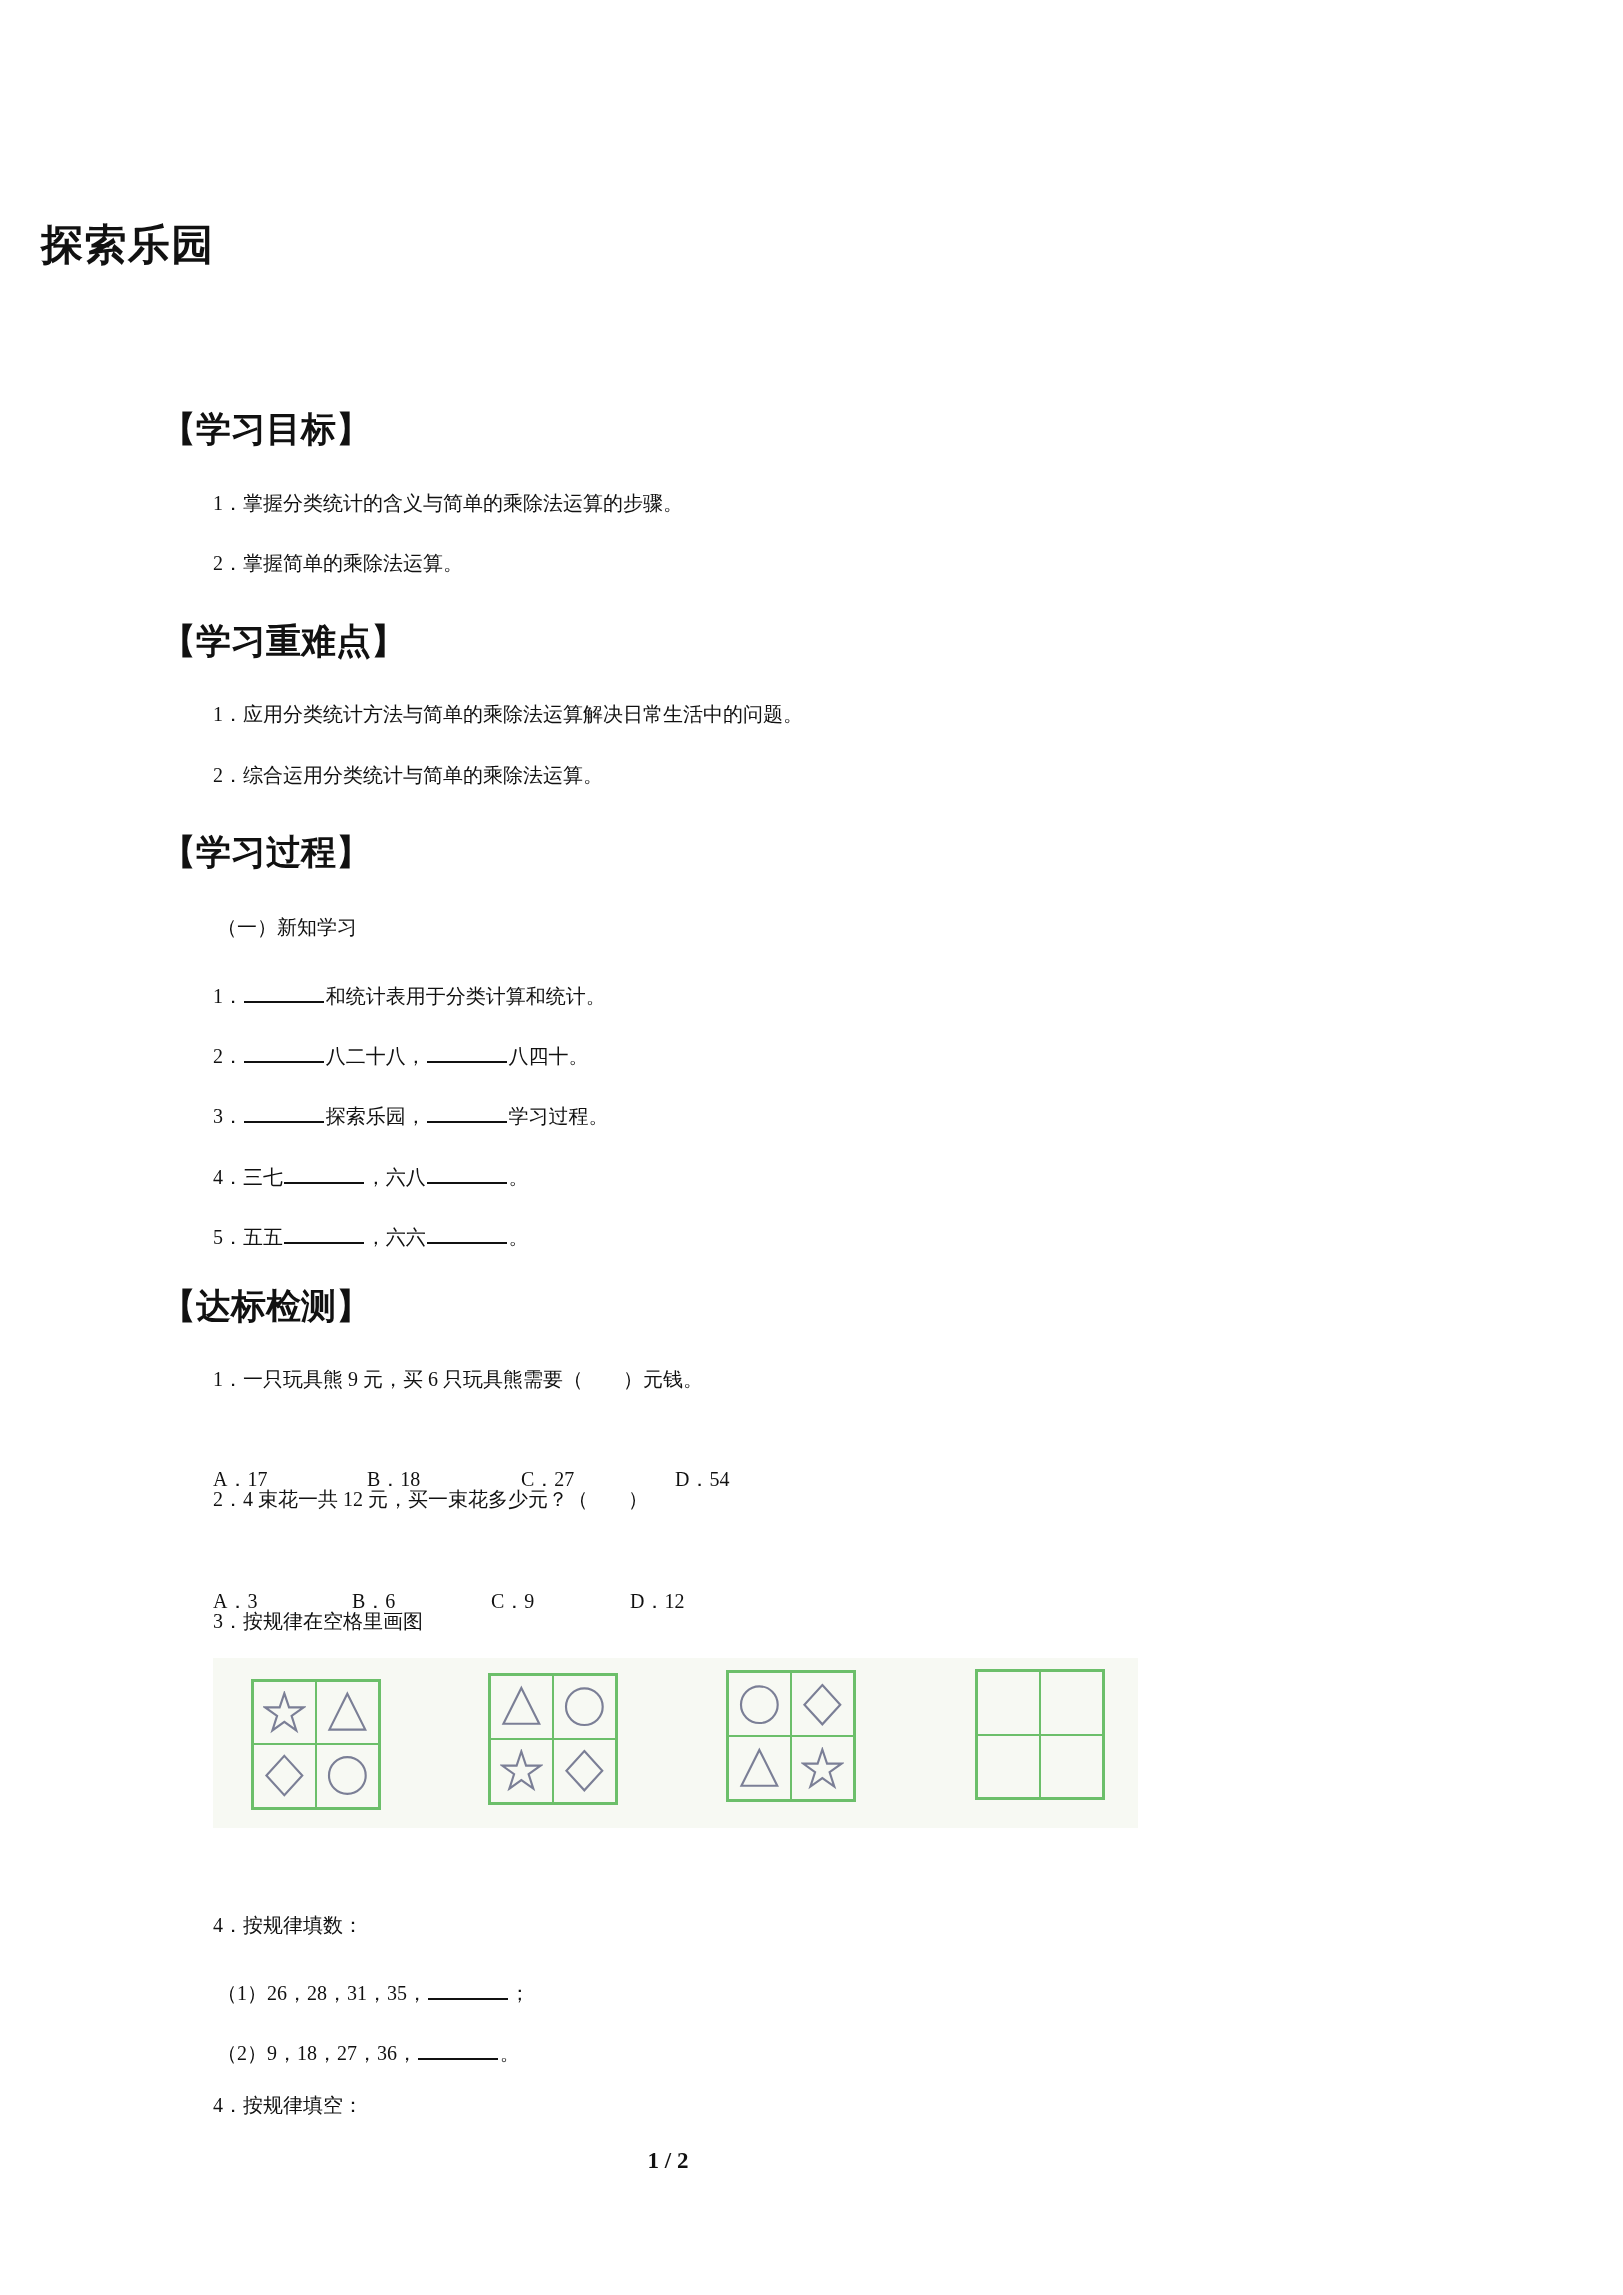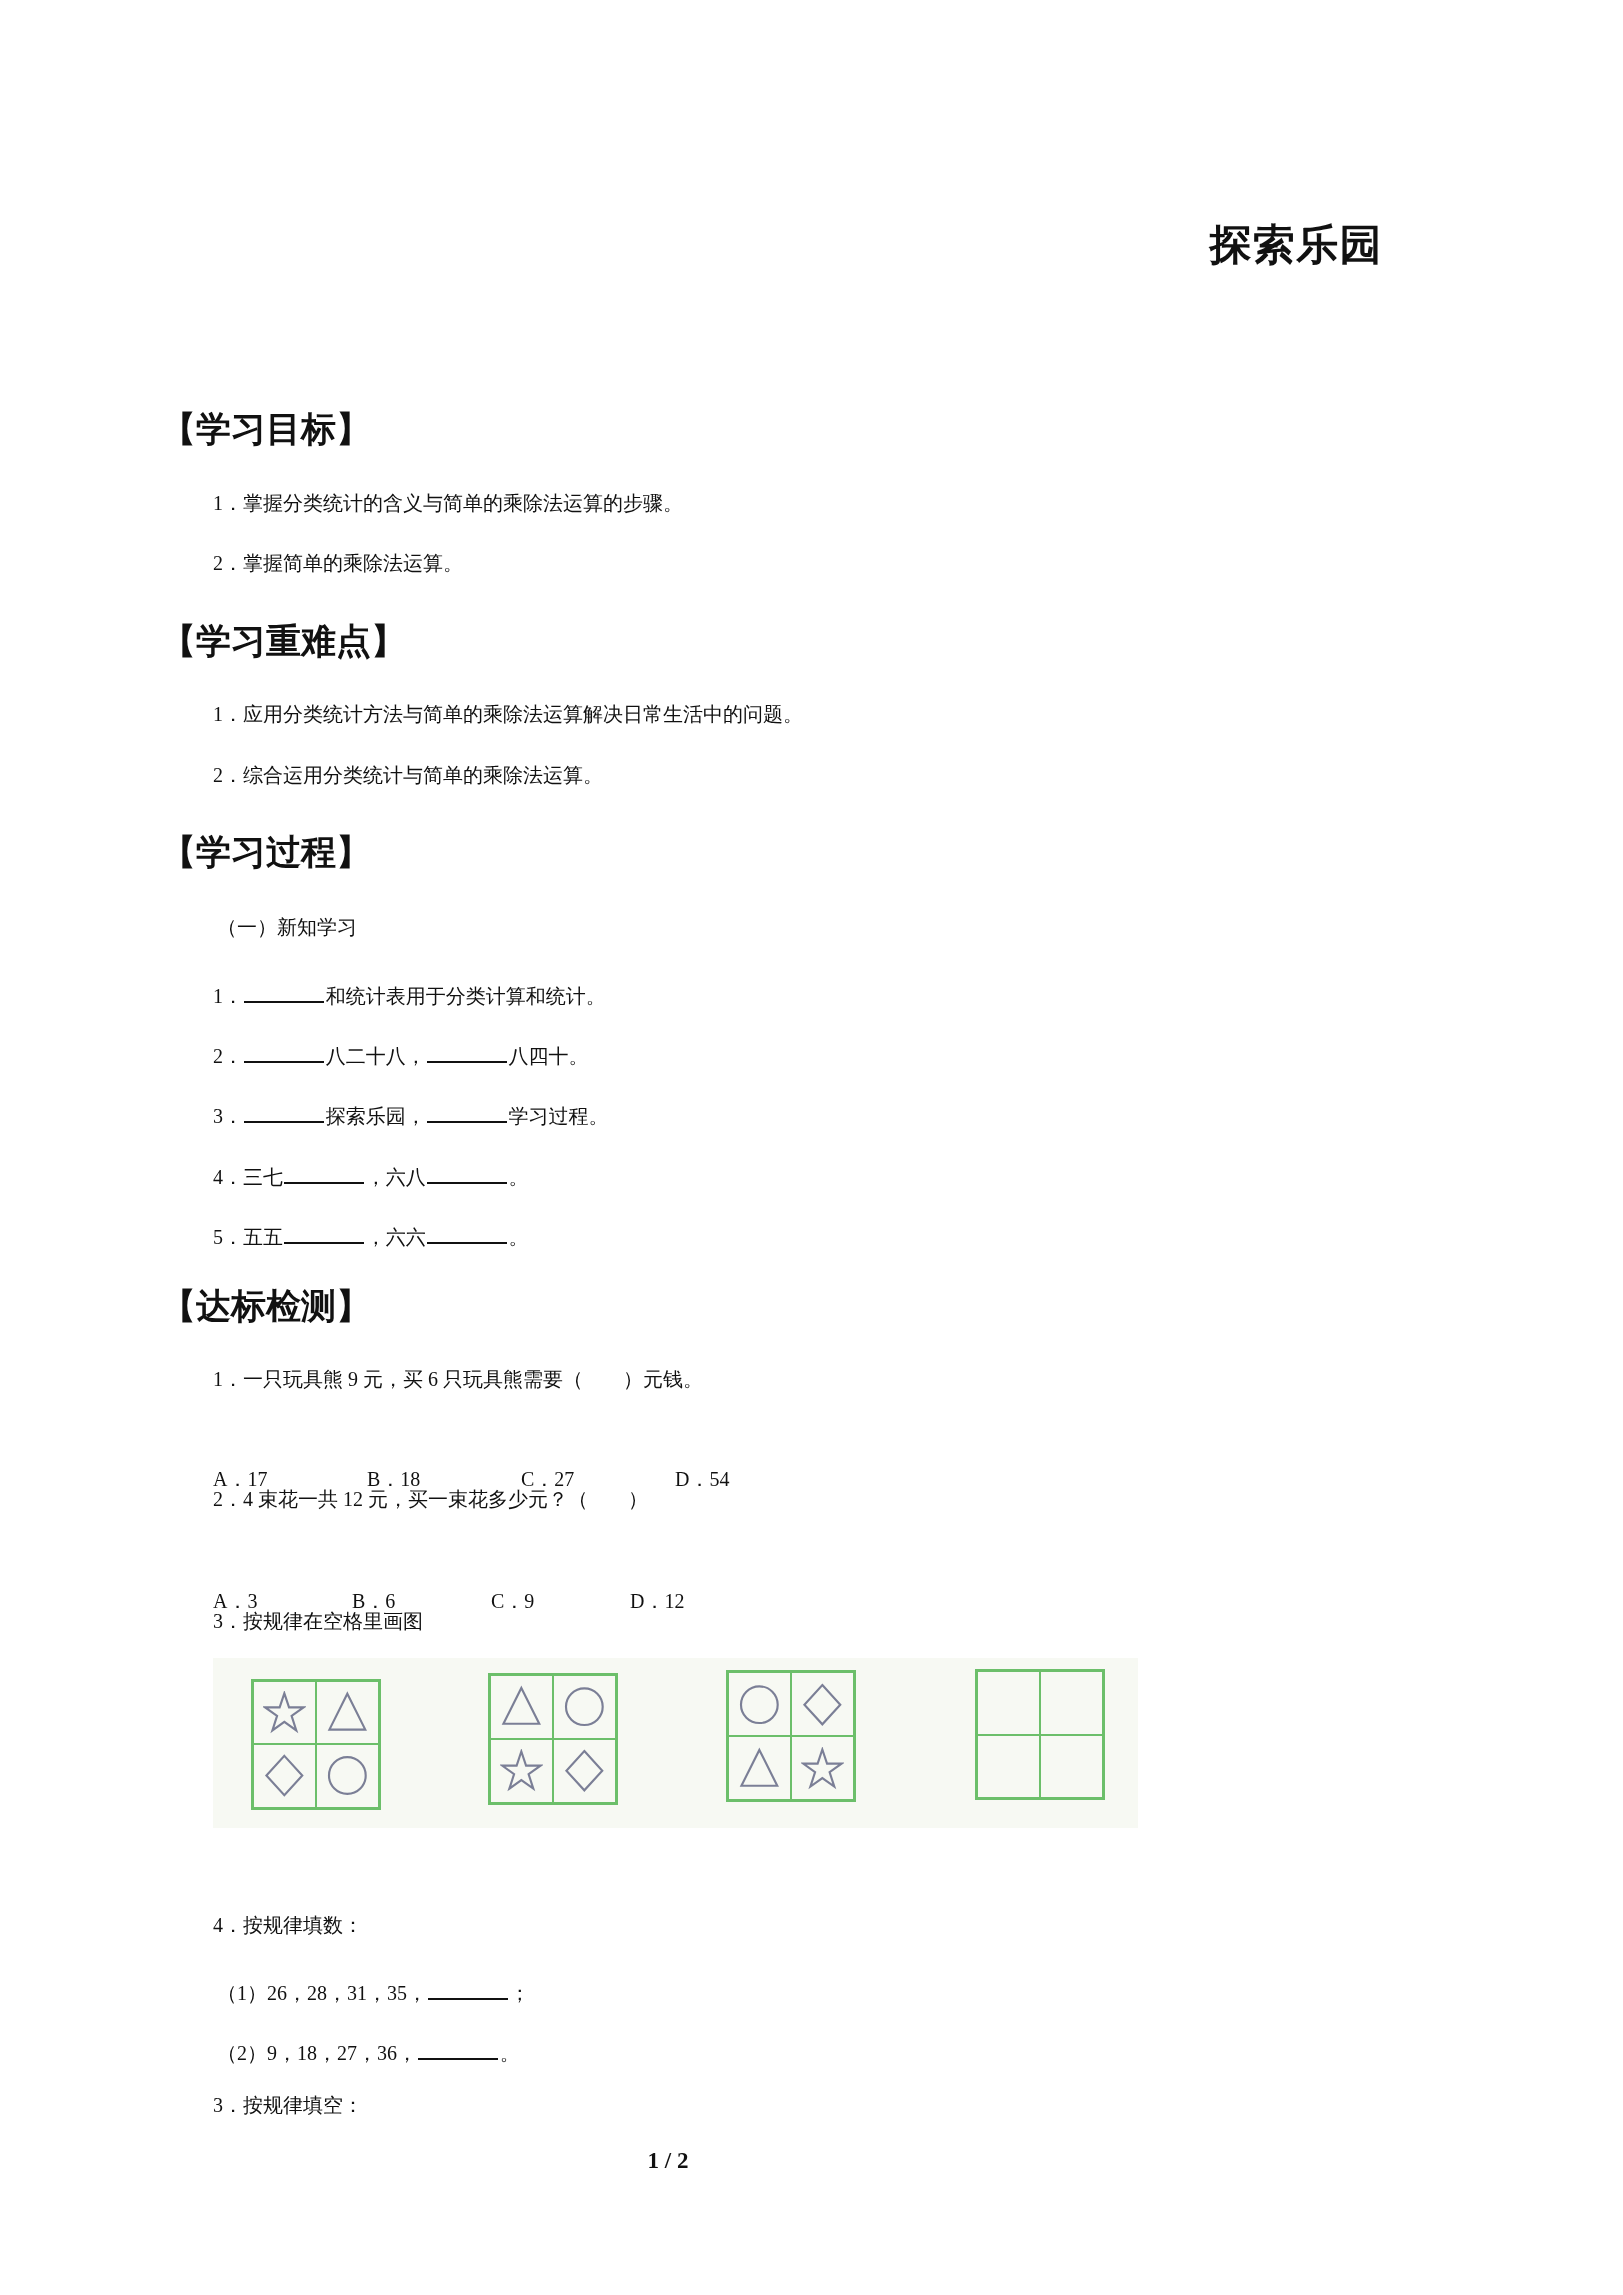--- a/index.html
+++ b/index.html
@@ -1,20 +1,20 @@
 <!DOCTYPE html>
 <html style="font-size:11px"><head>
 <meta charset="utf-8">
 <style>
   html, body { margin:0; padding:0; background:#ffffff; }
   body { width:1623px; height:2295px; position:relative; overflow:hidden;
          font-family:"Liberation Serif","DejaVu Serif",serif; color:#111; }
   .abs { position:absolute; white-space:nowrap; }
-  .title { left:0; width:1383px; text-align:right; top:217px; font-size:42px; font-weight:bold;
-           font-family:"DejaVu Sans","Liberation Sans",sans-serif; letter-spacing:1.4px; }
+  .title { left:0; width:1383px; text-align:left; top:217px; font-size:42px; font-weight:bold;
+           font-family:"DejaVu Sans","Liberation Sans",sans-serif; letter-spacing:1.4px;padding-left:41px; }
   .heading { left:151px; font-size:35px; font-weight:bold;
              font-family:"DejaVu Sans","Liberation Sans",sans-serif;margin-left:10px; }
   .line { left:213px; font-size:20px; }
   .line.sub { left:217px; }
   .blank { display:inline-block; width:80px; border-bottom:2px solid #111; height:26px; vertical-align:baseline; margin:0 1.4px; }
   .opts span { display:inline-block;margin-top:40px; }
   .figure { left:213px; top:1658px; width:925px; height:170px; background:#f7f9f3; }
   .grid { position:absolute; border:2px solid #6cbf6a; box-sizing:border-box;
           display:grid; grid-template-columns:1fr 1fr; grid-template-rows:1fr 1fr; }
   .cell { border:1px solid #6cbf6a; display:flex; align-items:center; justify-content:center; }
@@ -139,16 +139,16 @@
   </div>
 </div>
 
 <div class="abs line" style="top:1912px">4．按规律填数：</div>
 <div class="abs line sub" style="top:1972px">
   <span>（1）26，28，31，35，</span><span class="blank"></span><span>；</span>
 </div>
 <div class="abs line sub" style="top:2032px">
   <span>（2）9，18，27，36，</span><span class="blank"></span><span>。</span>
 </div>
-<div class="abs line" style="top:2092px">3．按规律填空：</div>
+<div class="abs line" style="top:2092px">4．按规律填空：</div>
 
 <div class="abs pagenum">1 / 2</div>
 
 
 </body></html>

